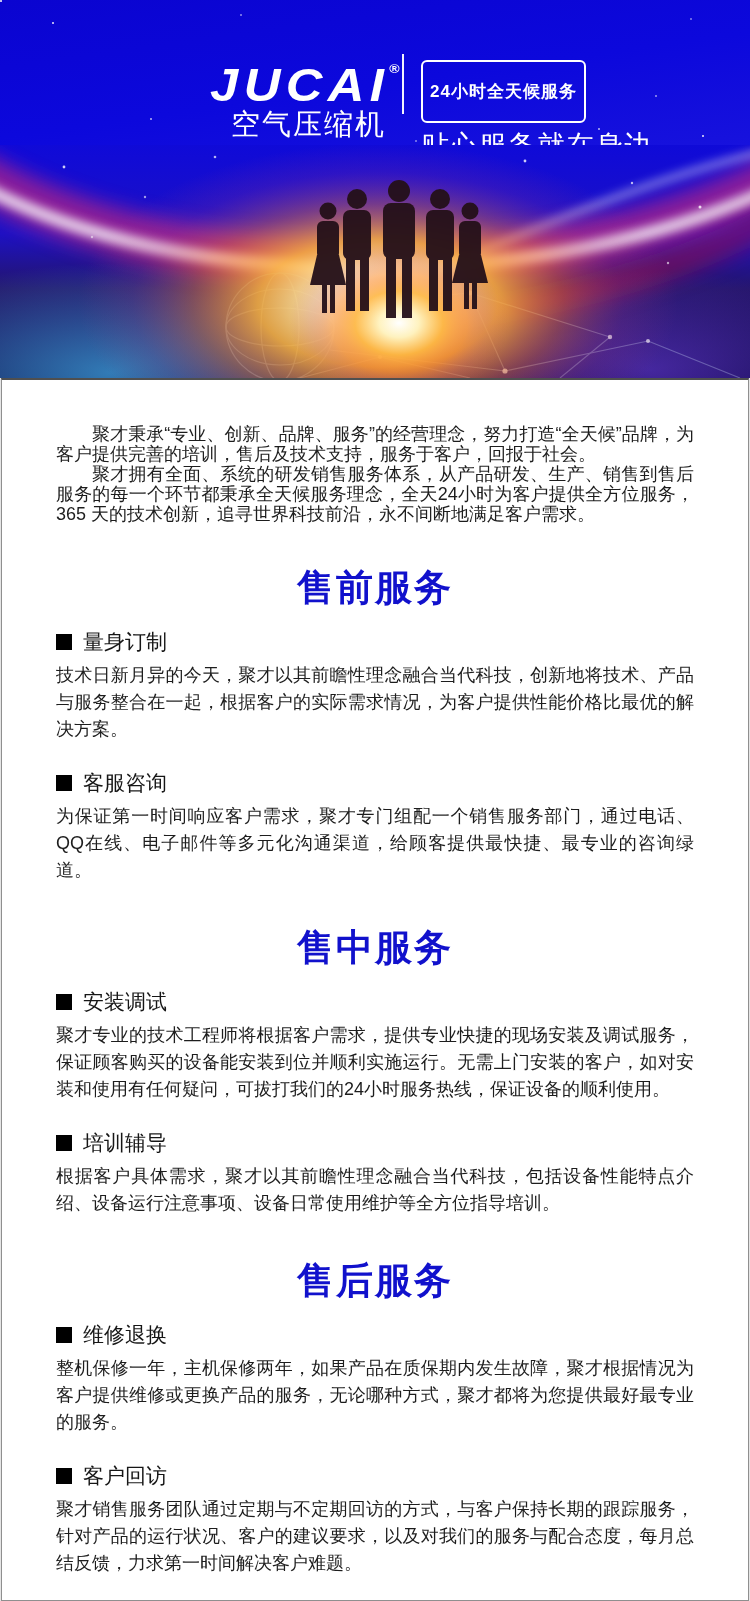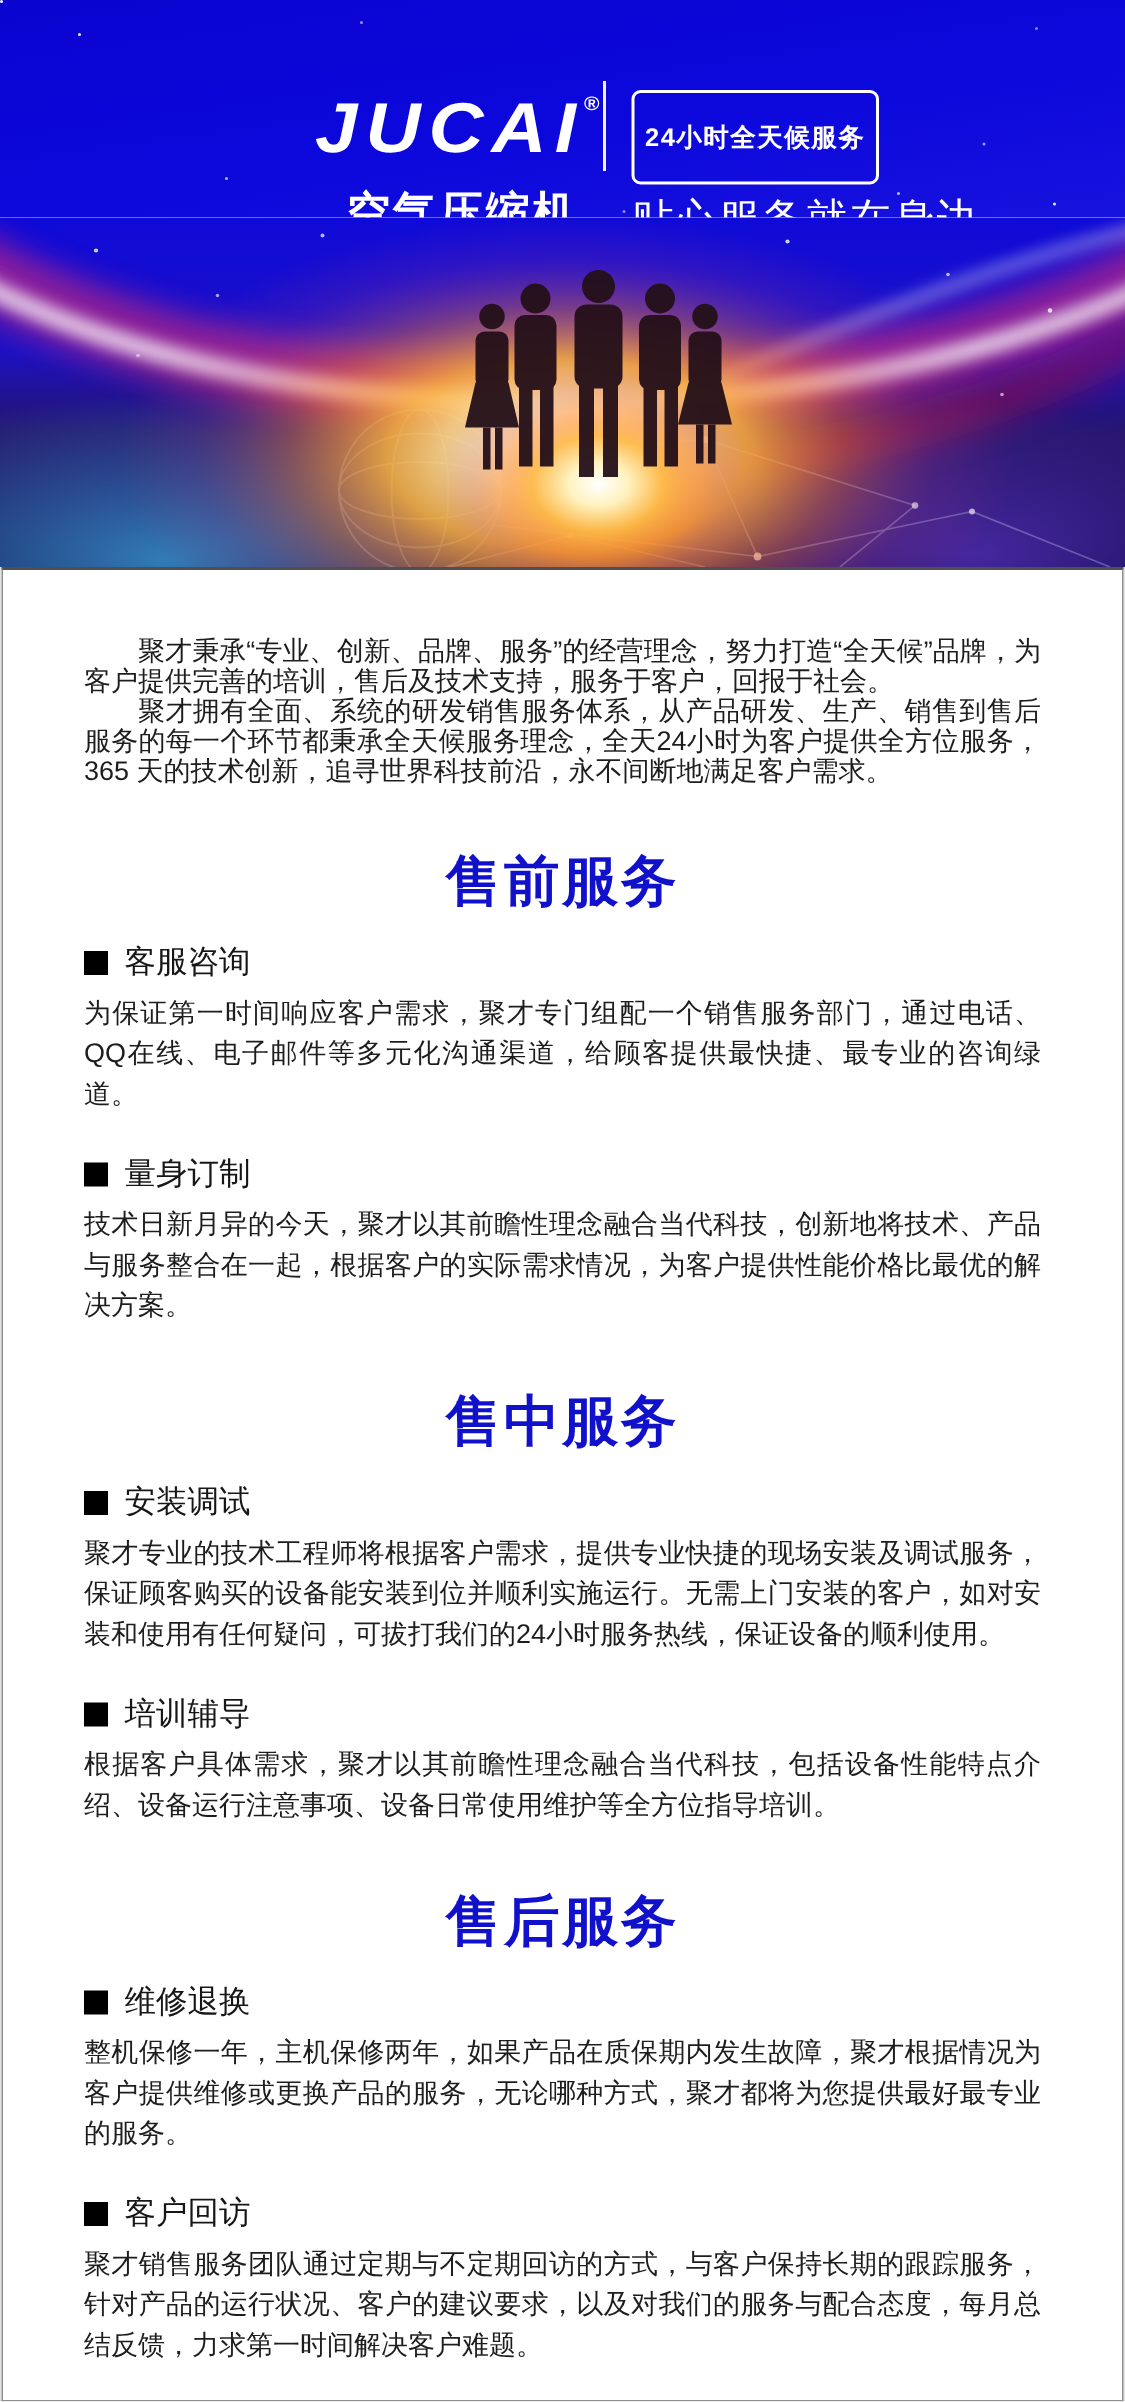--- a/index.html
+++ b/index.html
@@ -27,21 +27,21 @@
       415px 140px 0 rgba(255,255,255,.5), 240px 14px 0 rgba(255,255,255,.55),
       690px 18px 0 rgba(255,255,255,.5);
   }
   .logo-block { position: absolute; left: 108px; top: 46px; width: 278px; color: #fff; text-align: right; }
   .logo-word {
     font-style: italic; font-weight: 900; font-size: 47px; line-height: 46px;
     letter-spacing: 5px; transform: scaleX(1.08); transform-origin: left center;
     display: inline-block; white-space: nowrap;
   }
   .logo-reg { font-style: normal; font-size: 13px; font-weight: 700; vertical-align: 28px; letter-spacing: 0; }
-  .logo-sub { font-size: 29px; font-weight: 700; letter-spacing: 2px; line-height: 30px; margin-top: 19px; }
+  .logo-sub { font-size: 29px; font-weight: 400; letter-spacing: 2px; line-height: 30px; margin-top: 1px; }
   .banner-divider {
     position: absolute; left: 402px; top: 54px; width: 2px; height: 60px;
     background: rgba(255,255,255,.95);
   }
   .banner-right { position: absolute; left: 421px; top: 60px; color: #fff; }
   .banner-badge {
     display: inline-block; border: 2px solid #fff; border-radius: 6px;
     padding: 18px 7px; font-size: 17px; font-weight: 600; letter-spacing: 1px;
   }
   .banner-tagline { font-size: 28px; font-weight: 400; letter-spacing: 1px; margin-top: 4px; white-space: nowrap; }
@@ -214,30 +214,30 @@
     <div class="intro">
       <p>聚才秉承“专业、创新、品牌、服务”的经营理念，努力打造“全天候”品牌，为客户提供完善的培训，售后及技术支持，服务于客户，回报于社会。</p>
       <p>聚才拥有全面、系统的研发销售服务体系，从产品研发、生产、销售到售后服务的每一个环节都秉承全天候服务理念，全天24小时为客户提供全方位服务，365 天的技术创新，追寻世界科技前沿，永不间断地满足客户需求。</p>
     </div>
 
     <div class="section">
       <h2 class="section-title">售前服务</h2>
       <div class="item">
         <div class="item-heading">
           <span class="bullet-square"></span>
+          <span>量身订制</span>
+        </div>
+        <p class="item-body">技术日新月异的今天，聚才以其前瞻性理念融合当代科技，创新地将技术、产品与服务整合在一起，根据客户的实际需求情况，为客户提供性能价格比最优的解决方案。</p>
+      </div>
+      <div class="item">
+        <div class="item-heading">
+          <span class="bullet-square"></span>
           <span>客服咨询</span>
         </div>
         <p class="item-body">为保证第一时间响应客户需求，聚才专门组配一个销售服务部门，通过电话、QQ在线、电子邮件等多元化沟通渠道，给顾客提供最快捷、最专业的咨询绿道。</p>
-      </div>
-      <div class="item">
-        <div class="item-heading">
-          <span class="bullet-square"></span>
-          <span>量身订制</span>
-        </div>
-        <p class="item-body">技术日新月异的今天，聚才以其前瞻性理念融合当代科技，创新地将技术、产品与服务整合在一起，根据客户的实际需求情况，为客户提供性能价格比最优的解决方案。</p>
       </div>
     </div>
 
     <div class="section">
       <h2 class="section-title">售中服务</h2>
       <div class="item">
         <div class="item-heading">
           <span class="bullet-square"></span>
           <span>安装调试</span>
         </div>

